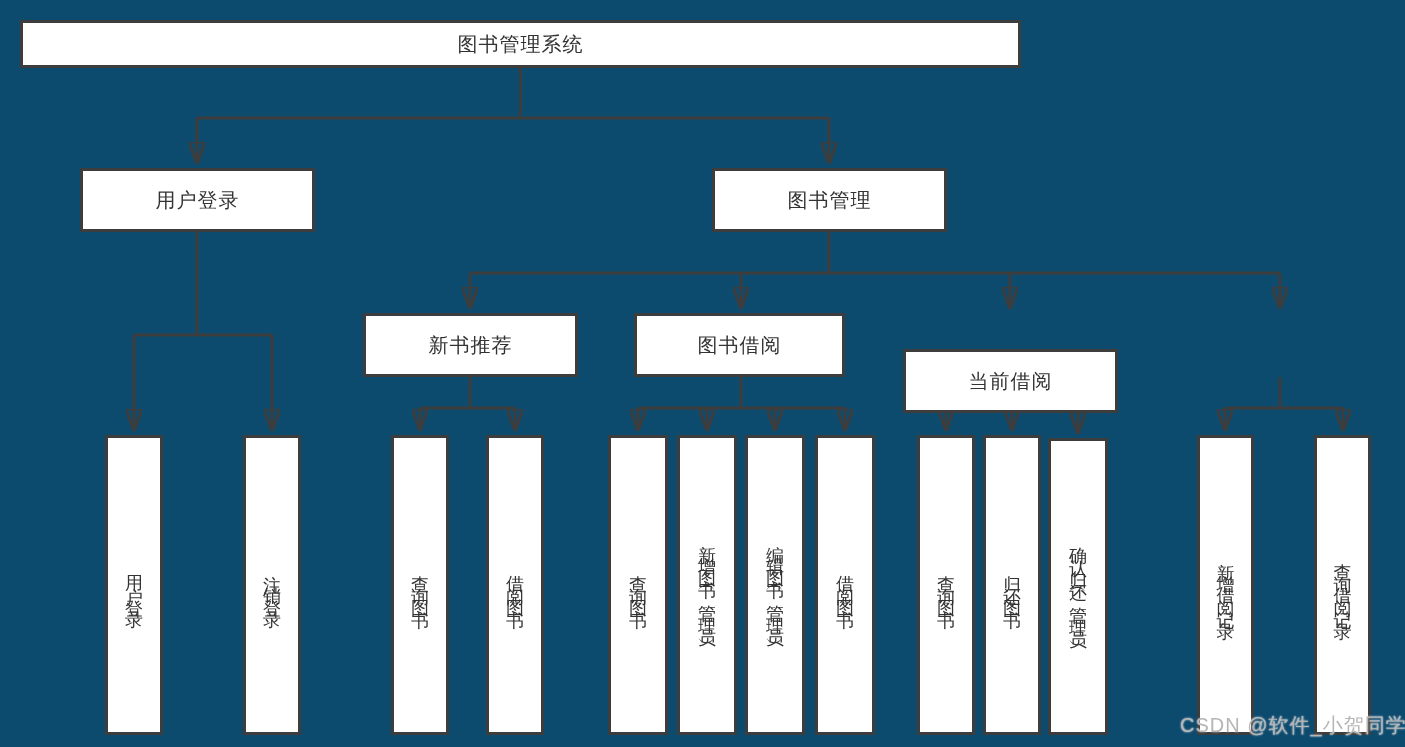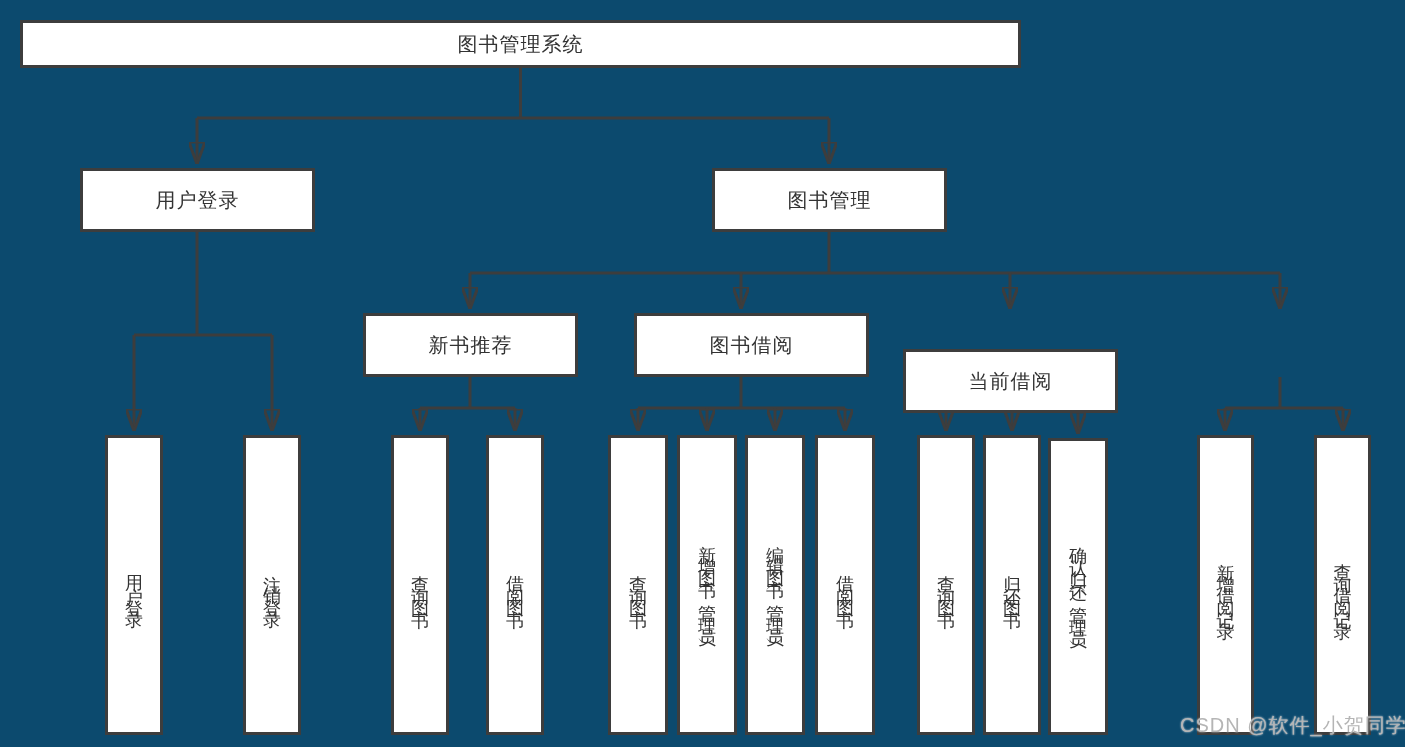--- a/index.html
+++ b/index.html
@@ -112,21 +112,21 @@
     <path d="M1225 408 L1225 431" marker-end="url(#arw)"></path>
     <path d="M1343 408 L1343 431" marker-end="url(#arw)"></path>
   </svg>
 
   <div class="box" style="left:20px; top:20px; width:1001px; height:48px;">图书管理系统</div>
 
   <div class="box" style="left:80px; top:168px; width:235px; height:64px;">用户登录</div>
   <div class="box" style="left:712px; top:168px; width:235px; height:64px;">图书管理</div>
 
   <div class="box" style="left:363px; top:313px; width:215px; height:64px;">新书推荐</div>
-  <div class="box" style="left:634px; top:313px; width:235px; height:64px;">图书借阅</div>
+  <div class="box" style="left:634px; top:313px; width:211px; height:64px;">图书借阅</div>
   <div class="box" style="left:903px; top:313px; width:215px; height:64px;margin-top:36px;">当前借阅</div>
 
   <div class="box leaf" style="left:105px; top:435px; width:58px; height:300px;">用户登录</div>
   <div class="box leaf" style="left:243px; top:435px; width:58px; height:300px;">注销登录</div>
 
   <div class="box leaf" style="left:391px; top:435px; width:58px; height:300px;">查询图书</div>
   <div class="box leaf" style="left:486px; top:435px; width:58px; height:300px;">借阅图书</div>
 
   <div class="box leaf" style="left:608px; top:435px; width:60px; height:300px;">查询图书</div>
   <div class="box leaf" style="left:677px; top:435px; width:60px; height:300px;">新增图书（管理员）</div>

